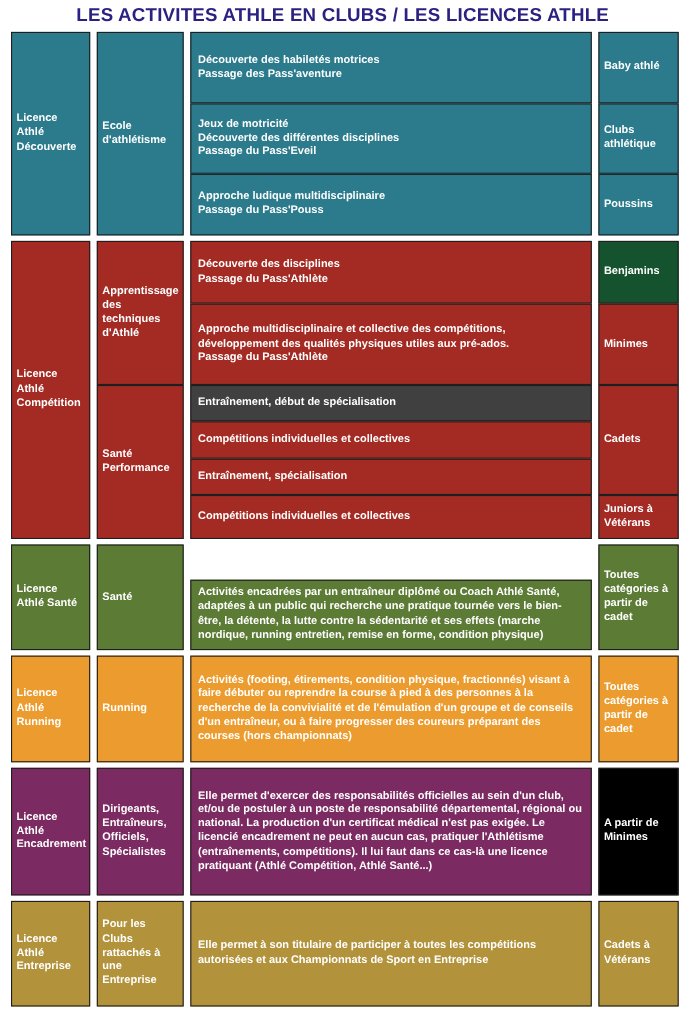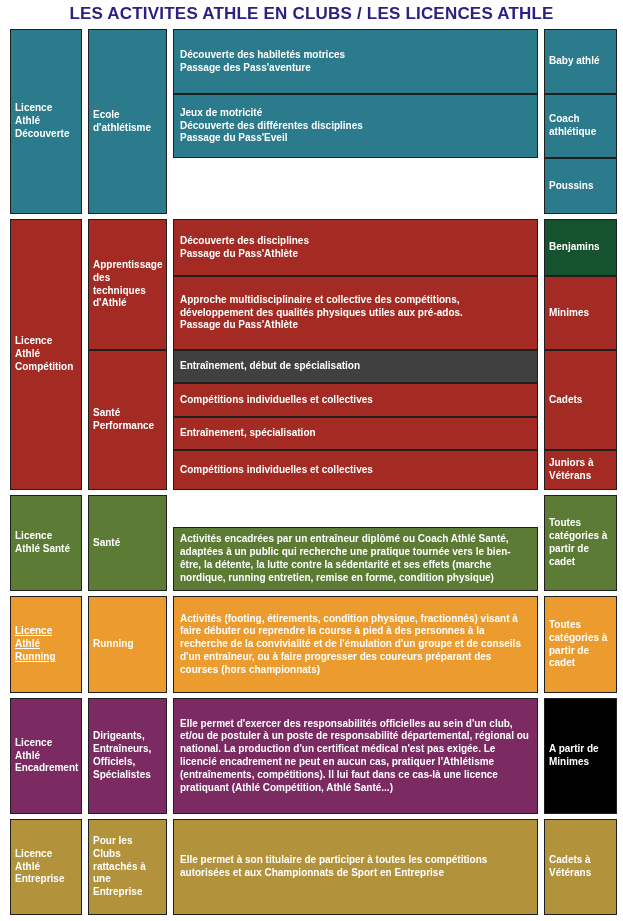--- a/index.html
+++ b/index.html
@@ -60,22 +60,24 @@
 <div class="tbl">
 
   <div class="section sec-decouverte">
     <div class="cell c1 span-all" style="background-color: rgb(43, 123, 140);">Licence Athlé Découverte</div>
     <div class="cell c2 span-all" style="background-color: rgb(43, 123, 140);">Ecole d'athlétisme</div>
     <div class="cell c3 r1 desc" style="background-color: rgb(43, 123, 140);">Découverte des habiletés motrices
 Passage des Pass'aventure</div>
     <div class="cell c3 r2 desc" style="background-color: rgb(43, 123, 140);">Jeux de motricité
 Découverte des différentes disciplines
 Passage du Pass'Eveil</div>
+    <div class="cell c3 r3 desc" style="background-color: rgb(43, 123, 140);">Approche ludique multidisciplinaire
+Passage du Pass'Pouss</div>
     <div class="cell c4 r1" style="background-color: rgb(43, 123, 140);">Baby athlé</div>
-    <div class="cell c4 r2" style="background-color: rgb(43, 123, 140);">Coach athlétique</div>
+    <div class="cell c4 r2" style="background-color: rgb(43, 123, 140);">Clubs athlétique</div>
     <div class="cell c4 r3" style="background-color: rgb(43, 123, 140);">Poussins</div>
   </div>
 
   <div class="section sec-competition">
     <div class="cell c1 span-all" style="background-color: rgb(163, 43, 36);">Licence Athlé Compétition</div>
     <div class="cell c2 g1" style="background-color: rgb(163, 43, 36);">Apprentissage des techniques d'Athlé</div>
     <div class="cell c2 g2" style="background-color: rgb(163, 43, 36);">Santé Performance</div>
     <div class="cell c3 r1 desc" style="background-color: rgb(163, 43, 36);">Découverte des disciplines
 Passage du Pass'Athlète</div>
     <div class="cell c3 r2 desc" style="background-color: rgb(163, 43, 36);">Approche multidisciplinaire et collective des compétitions, développement des qualités physiques utiles aux pré-ados.
@@ -91,21 +93,21 @@
   </div>
 
   <div class="section sec-sante">
     <div class="cell c1 span-all" style="background-color: rgb(92, 123, 53);">Licence Athlé Santé</div>
     <div class="cell c2 span-all" style="background-color: rgb(92, 123, 53);">Santé</div>
     <div class="cell c3 span-all desc" style="background-color: rgb(92, 123, 53); margin-top: 32px;">Activités encadrées par un entraîneur diplômé ou Coach Athlé Santé, adaptées à un public qui recherche une pratique tournée vers le bien-être, la détente, la lutte contre la sédentarité et ses effets (marche nordique, running entretien, remise en forme, condition physique)</div>
     <div class="cell c4 span-all" style="background-color: rgb(92, 123, 53);">Toutes catégories à partir de cadet</div>
   </div>
 
   <div class="section sec-running">
-    <div class="cell c1 span-all" style="background-color: rgb(236, 156, 46); text-decoration: underline;">Licence Athlé Running</div>
+    <div class="cell c1 span-all" style="background-color: rgb(236, 156, 46);">Licence Athlé Running</div>
     <div class="cell c2 span-all" style="background-color: rgb(236, 156, 46);">Running</div>
     <div class="cell c3 span-all desc" style="background-color: rgb(236, 156, 46);">Activités (footing, étirements, condition physique, fractionnés) visant à faire débuter ou reprendre la course à pied à des personnes à la recherche de la convivialité et de l'émulation d'un groupe et de conseils d'un entraîneur, ou à faire progresser des coureurs préparant des courses (hors championnats)</div>
     <div class="cell c4 span-all" style="background-color: rgb(236, 156, 46);">Toutes catégories à partir de cadet</div>
   </div>
 
   <div class="section sec-encadrement">
     <div class="cell c1 span-all" style="background-color: rgb(123, 43, 98);">Licence Athlé Encadrement</div>
     <div class="cell c2 span-all" style="background-color: rgb(123, 43, 98);">Dirigeants, Entraîneurs, Officiels, Spécialistes</div>
     <div class="cell c3 span-all desc" style="background-color: rgb(123, 43, 98);">Elle permet d'exercer des responsabilités officielles au sein d'un club, et/ou de postuler à un poste de responsabilité départemental, régional ou national. La production d'un certificat médical n'est pas exigée. Le licencié encadrement ne peut en aucun cas, pratiquer l'Athlétisme (entraînements, compétitions). Il lui faut dans ce cas-là une licence pratiquant (Athlé Compétition, Athlé Santé...)</div>
     <div class="cell c4 span-all" style="background-color: #000000;">A partir de Minimes</div>

